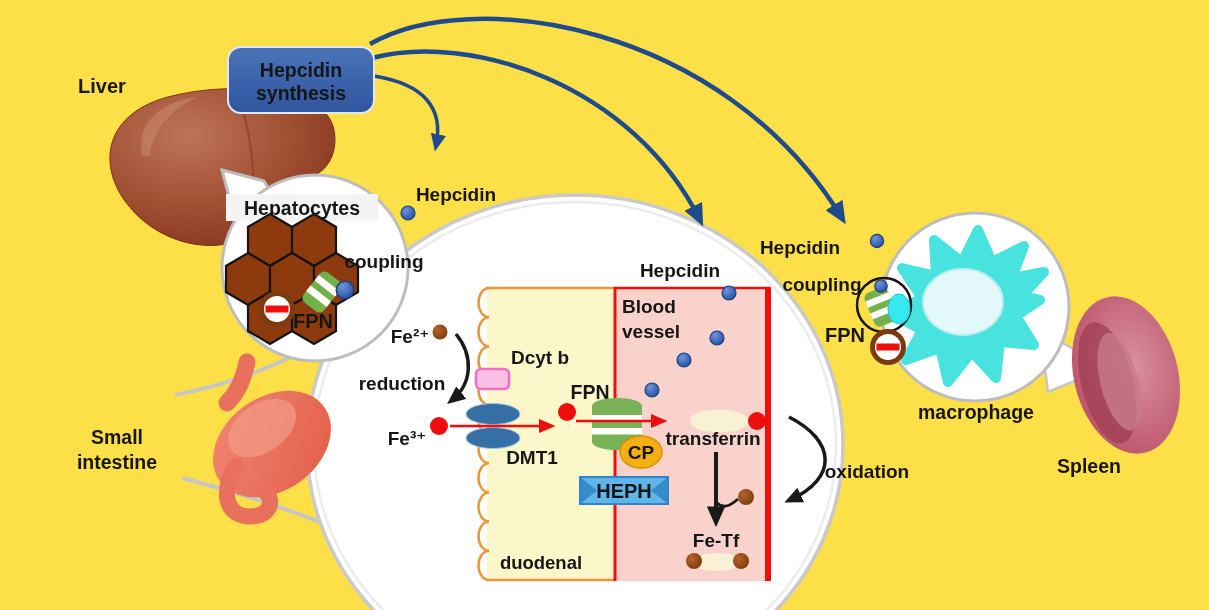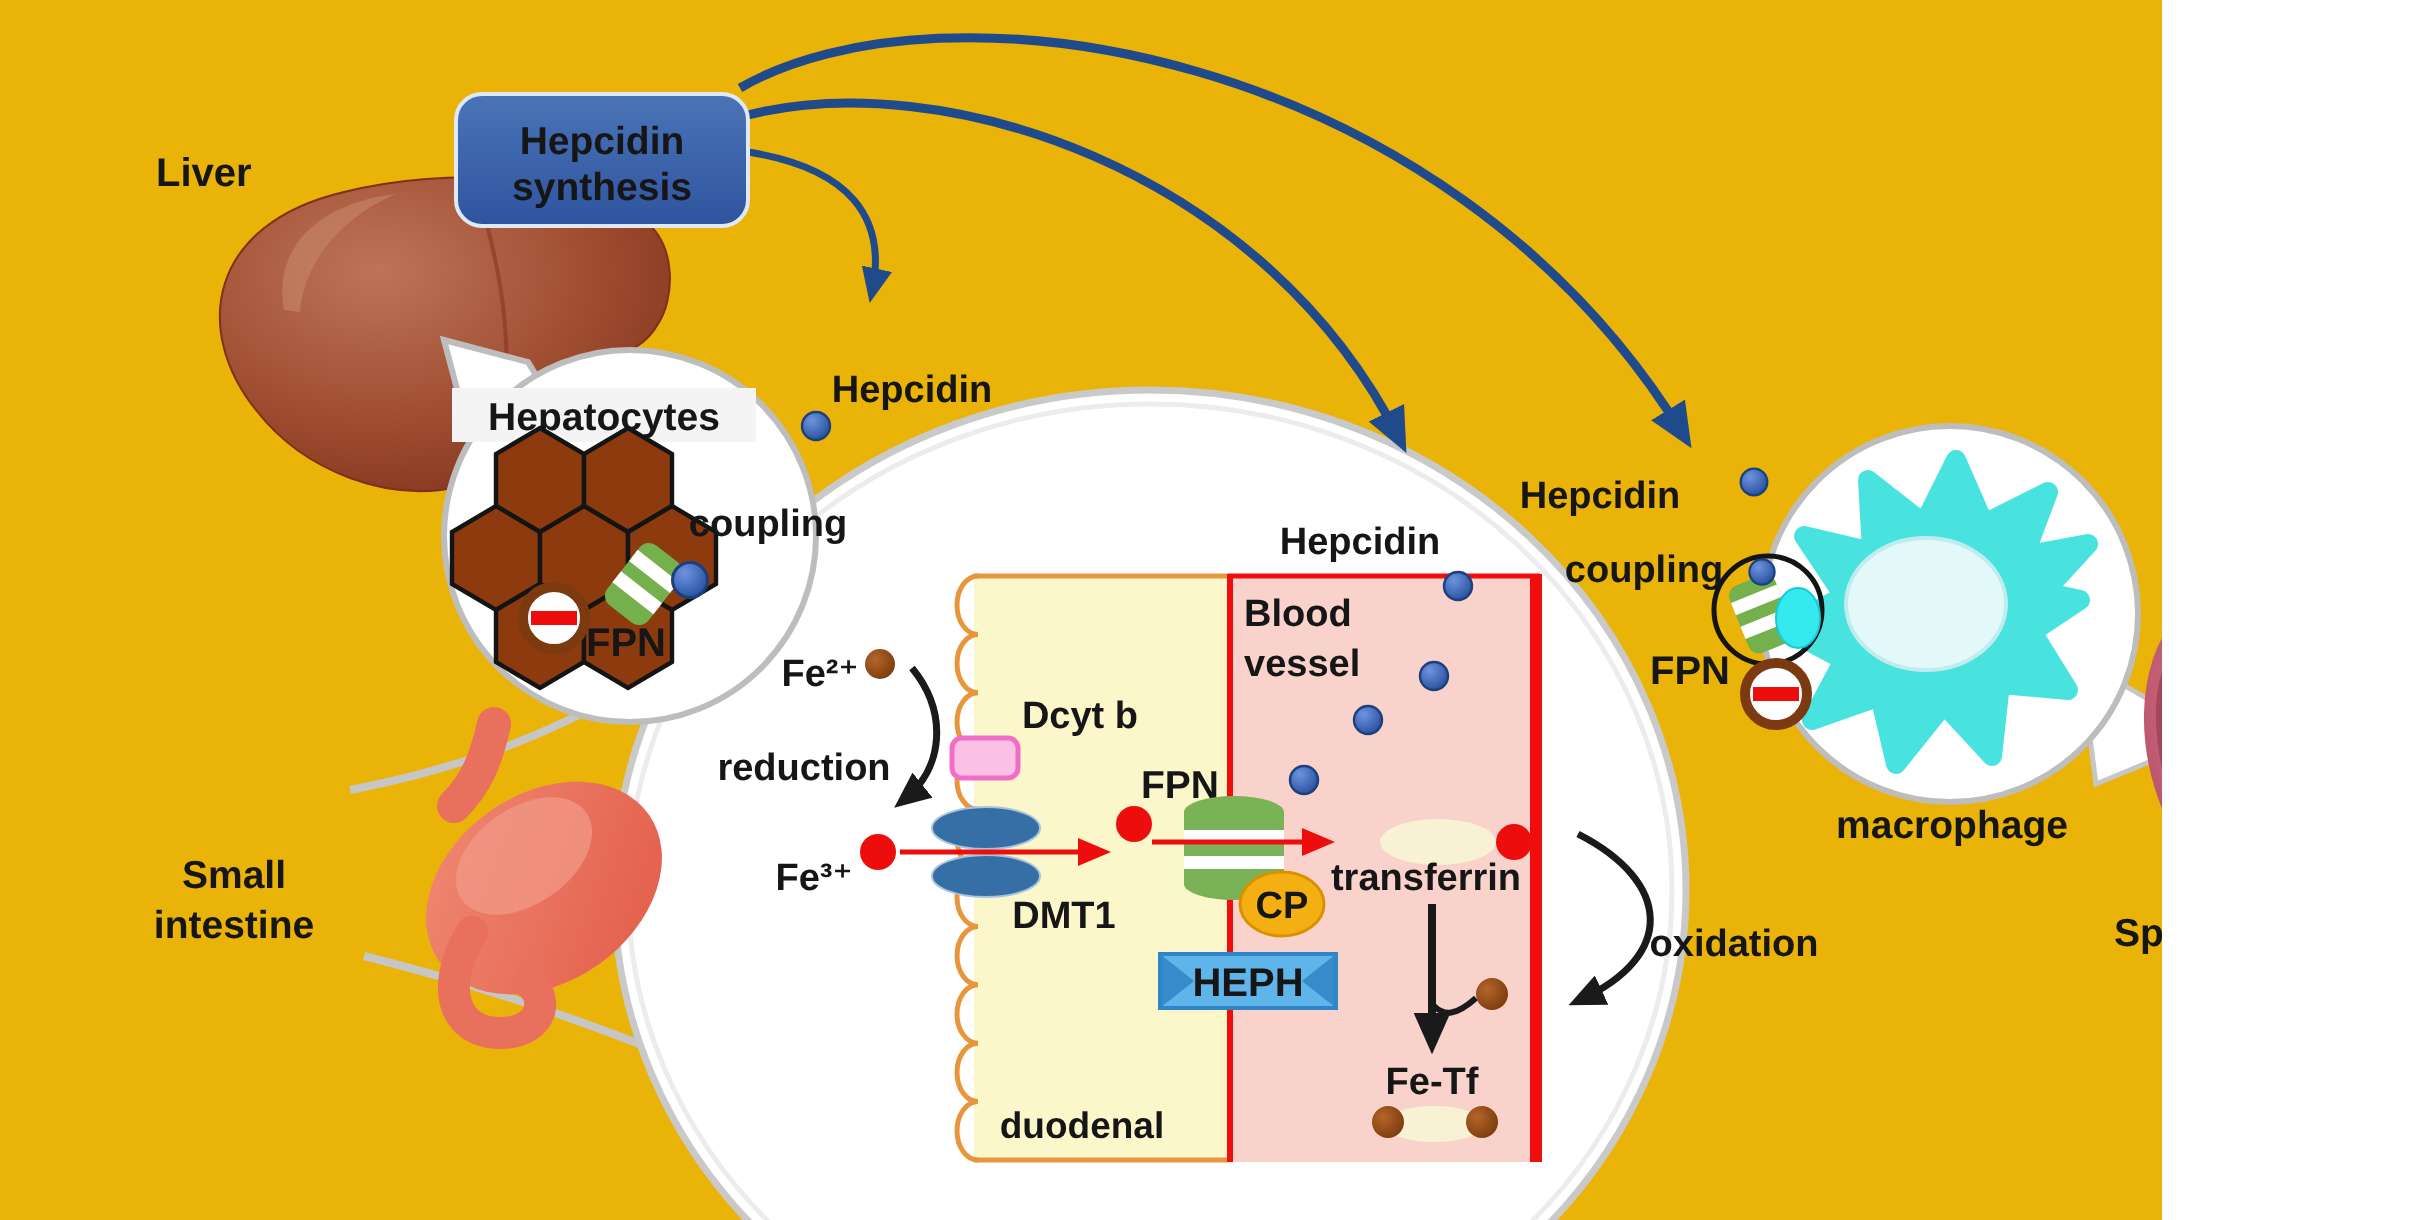--- a/index.html
+++ b/index.html
@@ -1,17 +1,17 @@
 <!DOCTYPE html>
 <html><head>
 <meta charset="utf-8">
 <style>
   html,body{margin:0;padding:0;background:#ffffff;}
   .canvas{
-    position:relative;width:1081px;height:610px;background:#eab308;overflow:hidden;
+    position:relative;width:1209px;height:610px;background:#fde047;overflow:hidden;
     font-family:"Liberation Sans",sans-serif;
   }
   svg{position:absolute;left:0;top:0;}
   text{font-family:"Liberation Sans","DejaVu Sans",sans-serif;font-weight:bold;fill:#161616;}
 </style>
 </head>
 <body>
 
 <div class="canvas">
 <svg width="1209" height="610" viewBox="0 0 1209 610">

